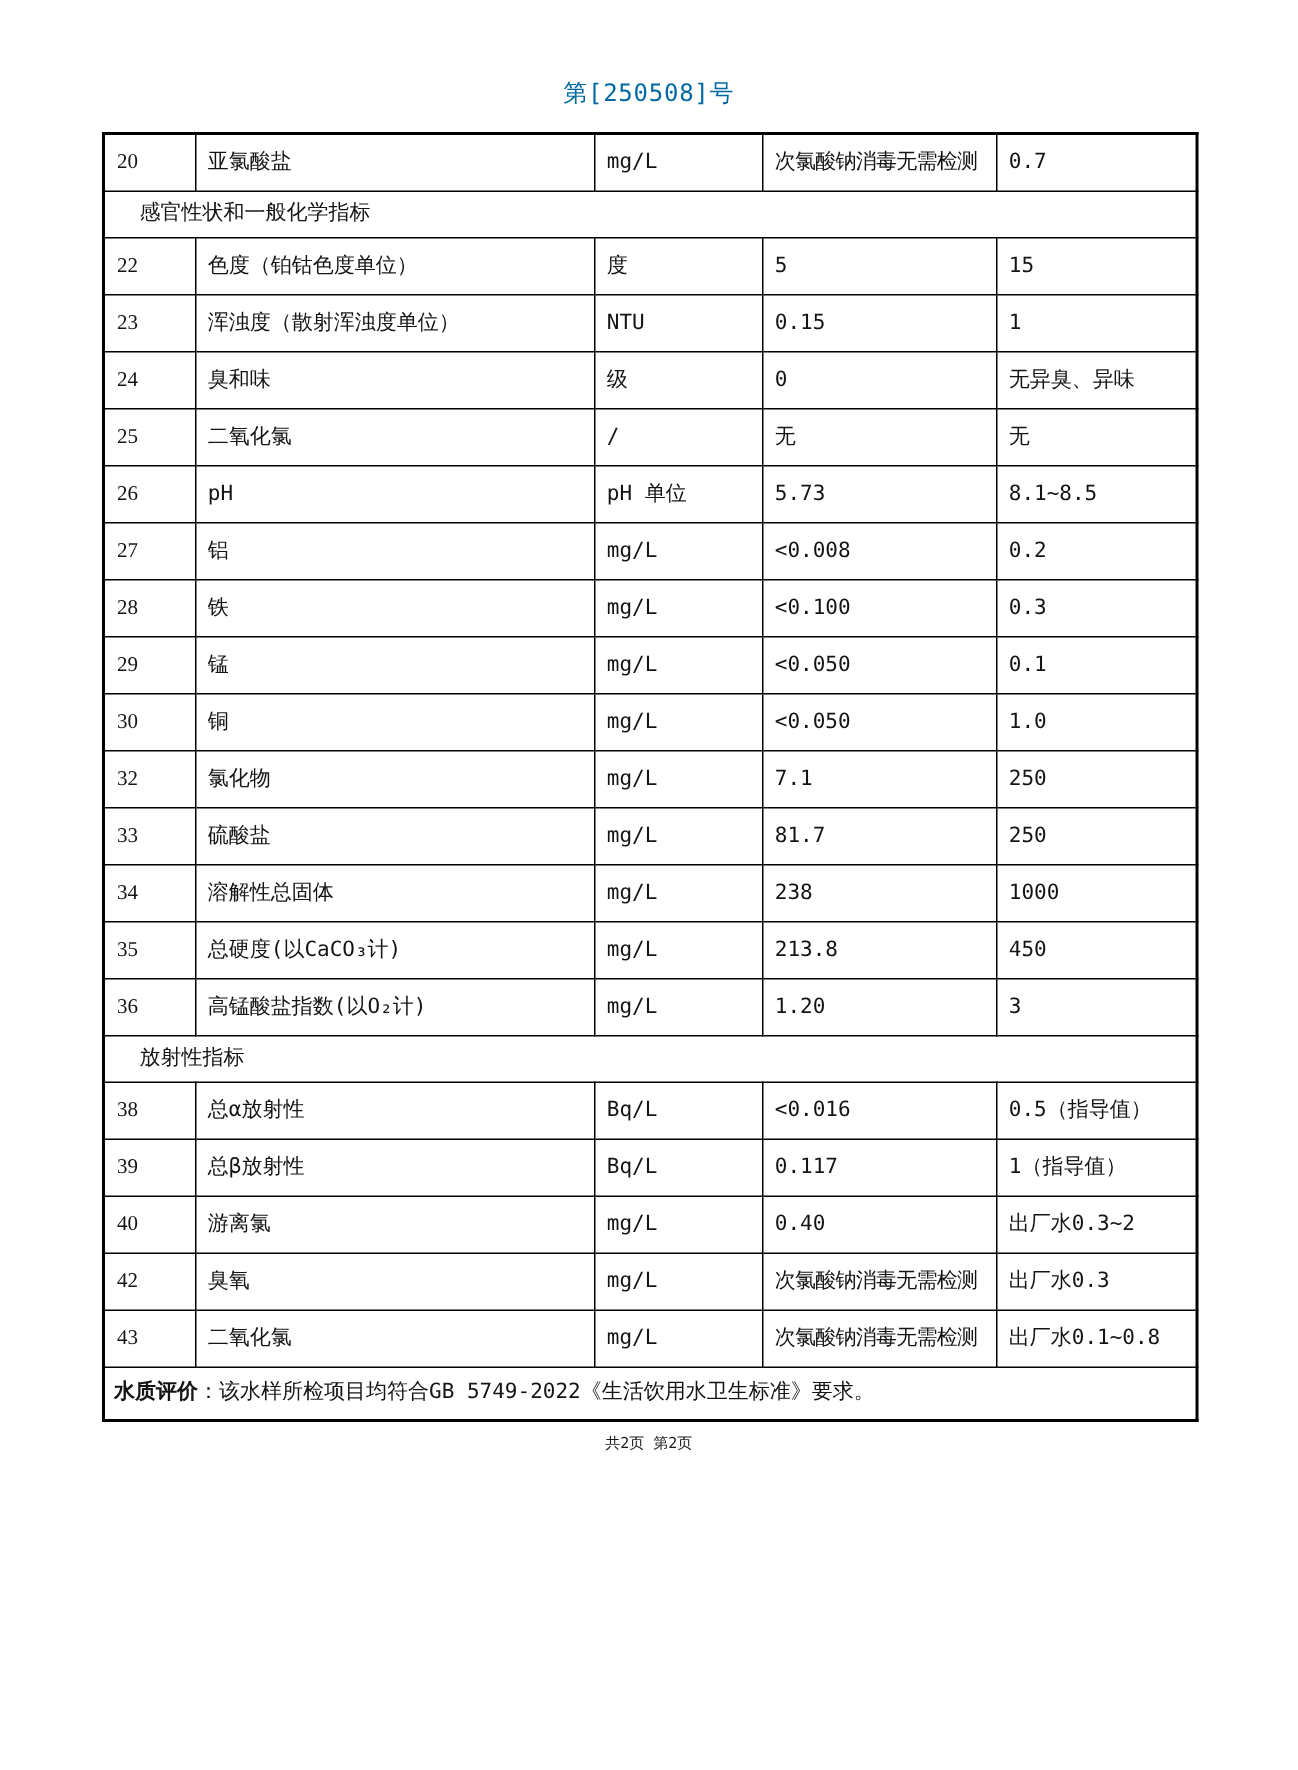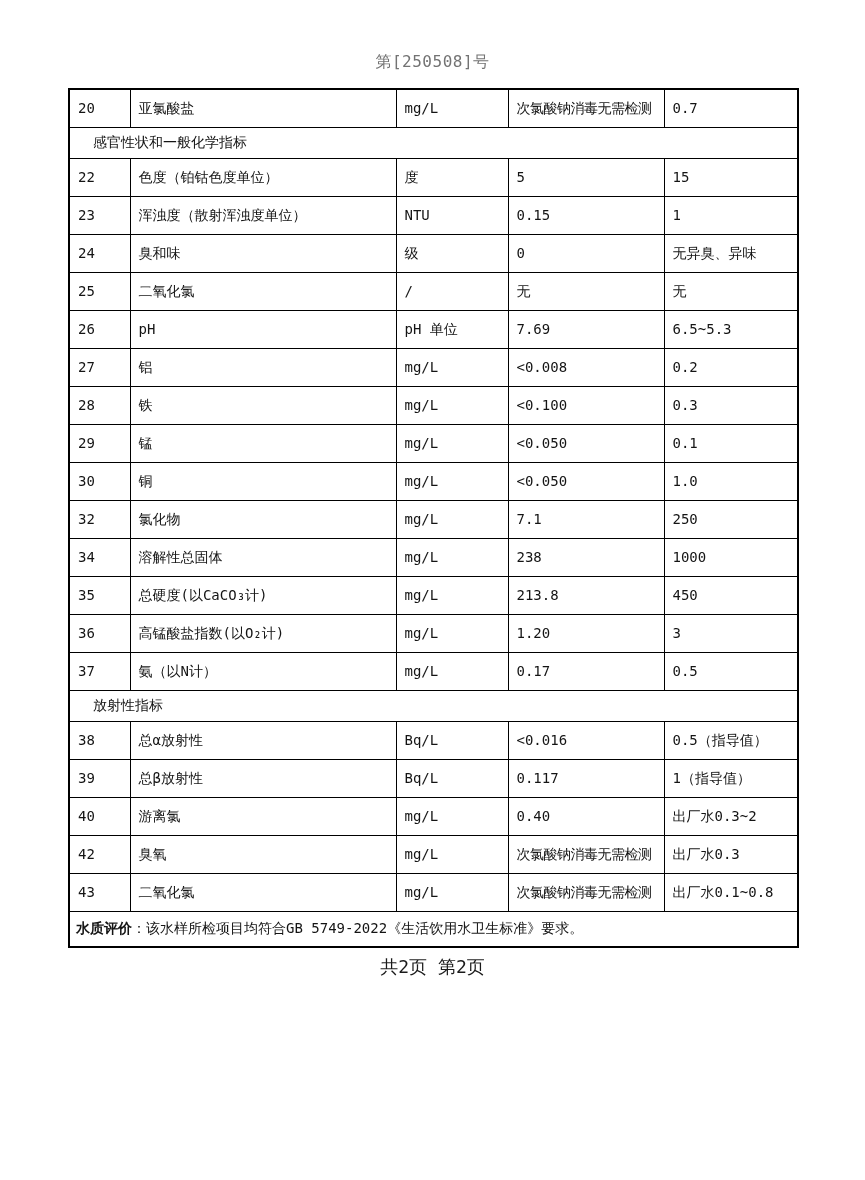--- a/index.html
+++ b/index.html
@@ -12,21 +12,21 @@
     height: 1180px;
     font-family: "DejaVu Sans Mono", "DejaVu Sans", "Liberation Sans", sans-serif;
     color: #111111;
     position: relative;
   }
   .doc-title {
     padding-top: 52px;
     text-align: center;
     font-size: 16px;
     letter-spacing: 0.5px;
-    color: #737373;
+    color: #0369a1;
   }
   table.results {
     border-collapse: collapse;
     table-layout: fixed;
     width: 729px;
     margin: 15px 0 0 68px;
     border: 2px solid #000;
   }
   table.results td {
     border: 1px solid #000;
@@ -36,36 +36,36 @@
     line-height: 1.1;
     white-space: nowrap;
     overflow: hidden;
     color: #141414;
     vertical-align: middle;
   }
   tr.section-row td {
     height: 30px;
     padding-left: 23px;
   }
-  td.num-cell { padding-left: 7px; }
+  td.num-cell { padding-left: 7px; font-family: Liberation Serif, serif; }
   td.note {
     font-size: 12px;
     letter-spacing: -0.5px;
     color: #2b2b2b;
     padding: 0 4px;
   }
   tr.eval-row td {
     height: 34px;
     padding-left: 6px;
   }
   .bold { font-weight: bold; }
   .page-footer {
     text-align: center;
     margin-top: 7px;
-    font-size: 18px;
+    font-size: 10px;
     color: #1a1a1a;
   }
 </style>
 </head>
 <body>
 
 <div class="doc-title">第[250508]号</div>
 
 <table class="results">
   <colgroup>
@@ -111,22 +111,22 @@
       <td class="num-cell">25</td>
       <td>二氧化氯</td>
       <td>/</td>
       <td>无</td>
       <td>无</td>
     </tr>
     <tr>
       <td class="num-cell">26</td>
       <td>pH</td>
       <td>pH 单位</td>
-      <td>7.69</td>
-      <td>6.5~5.3</td>
+      <td>5.73</td>
+      <td>8.1~8.5</td>
     </tr>
     <tr>
       <td class="num-cell">27</td>
       <td>铝</td>
       <td>mg/L</td>
       <td>&lt;0.008</td>
       <td>0.2</td>
     </tr>
     <tr>
       <td class="num-cell">28</td>
@@ -150,46 +150,46 @@
       <td>1.0</td>
     </tr>
     <tr>
       <td class="num-cell">32</td>
       <td>氯化物</td>
       <td>mg/L</td>
       <td>7.1</td>
       <td>250</td>
     </tr>
     <tr>
+      <td class="num-cell">33</td>
+      <td>硫酸盐</td>
+      <td>mg/L</td>
+      <td>81.7</td>
+      <td>250</td>
+    </tr>
+    <tr>
       <td class="num-cell">34</td>
       <td>溶解性总固体</td>
       <td>mg/L</td>
       <td>238</td>
       <td>1000</td>
     </tr>
     <tr>
       <td class="num-cell">35</td>
       <td>总硬度(以CaCO₃计)</td>
       <td>mg/L</td>
       <td>213.8</td>
       <td>450</td>
     </tr>
     <tr>
       <td class="num-cell">36</td>
       <td>高锰酸盐指数(以O₂计)</td>
       <td>mg/L</td>
       <td>1.20</td>
       <td>3</td>
-    </tr>
-    <tr>
-      <td class="num-cell">37</td>
-      <td>氨（以N计）</td>
-      <td>mg/L</td>
-      <td>0.17</td>
-      <td>0.5</td>
     </tr>
     <tr class="section-row">
       <td colspan="5">放射性指标</td>
     </tr>
     <tr>
       <td class="num-cell">38</td>
       <td>总α放射性</td>
       <td>Bq/L</td>
       <td>&lt;0.016</td>
       <td>0.5（指导值）</td>

